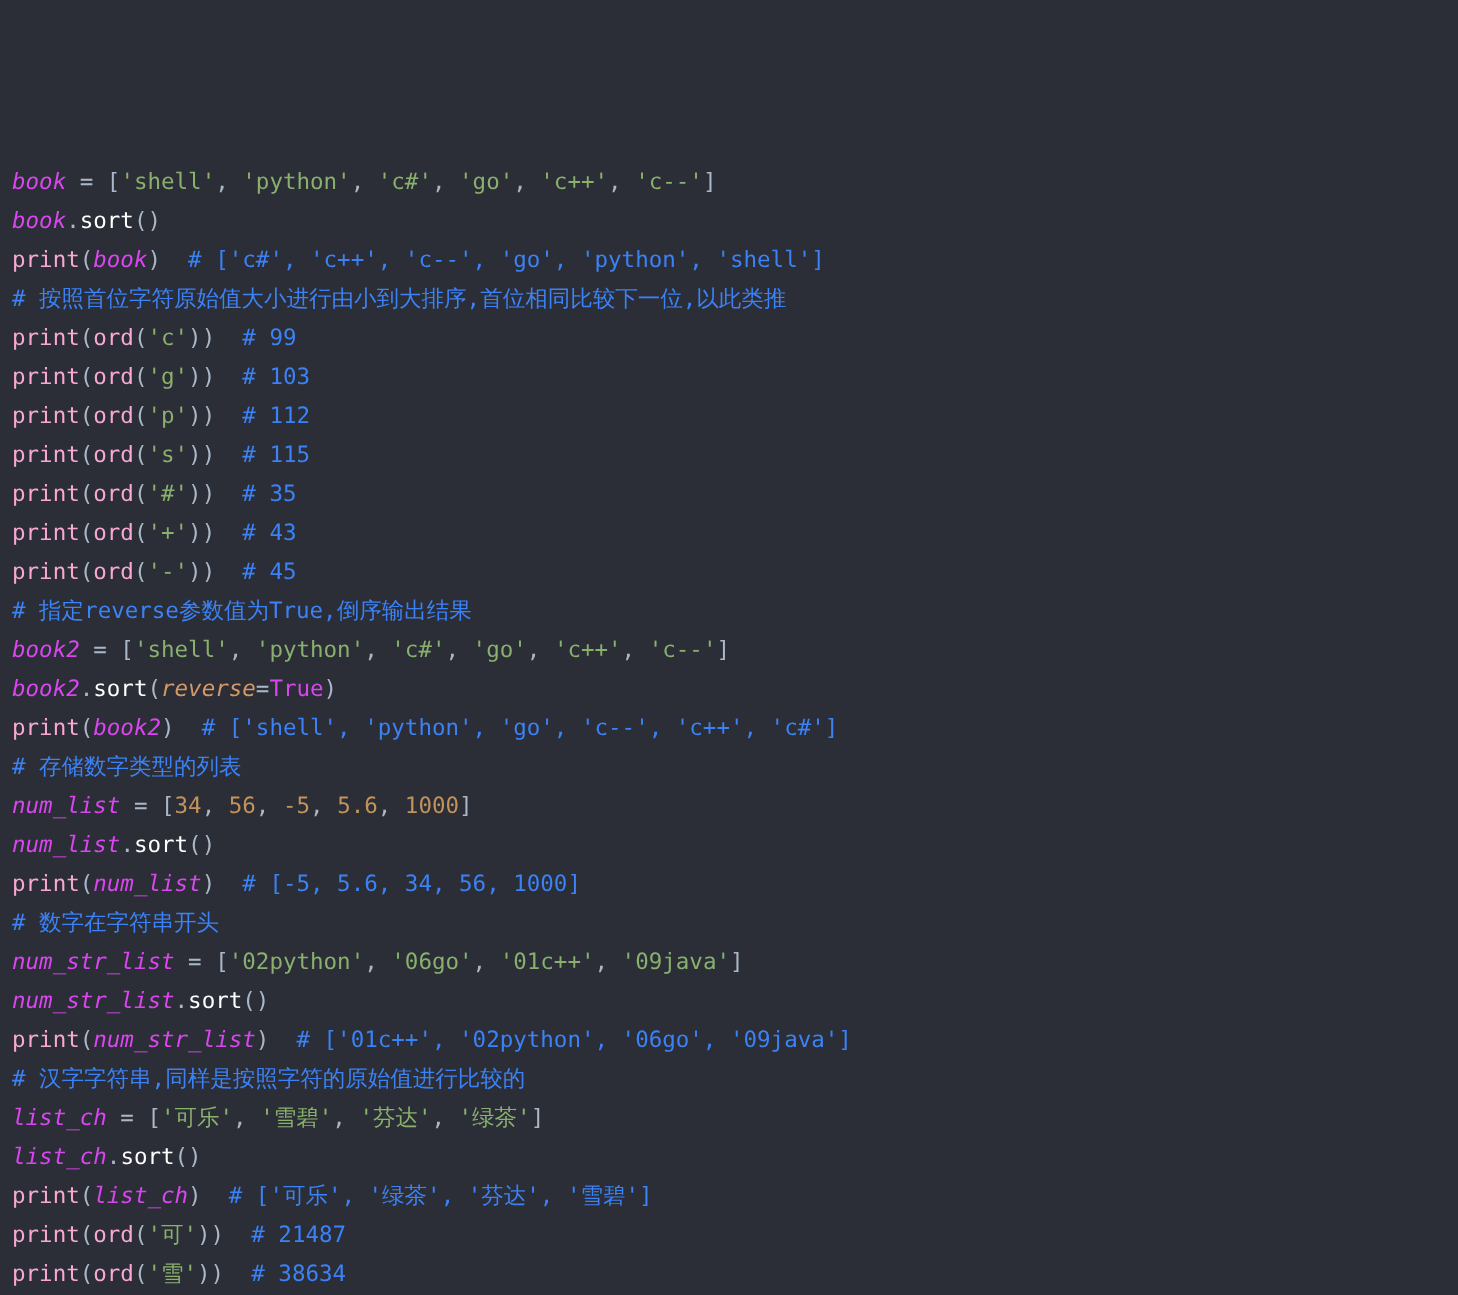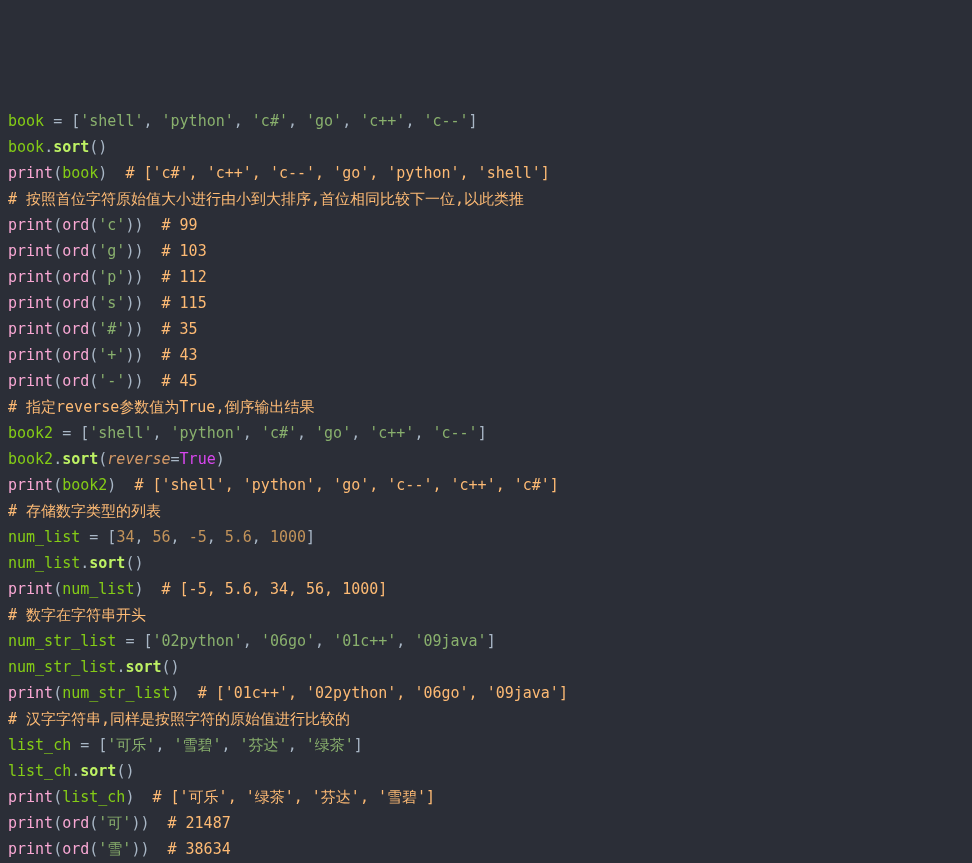--- a/index.html
+++ b/index.html
@@ -9,29 +9,29 @@
     font-family: "Consolas", "Menlo", "Monaco", monospace;
     font-size: 15px;
     line-height: 26px;
     color: #a9b7c6;
     white-space: pre;
     overflow-x: auto;
     width: 972px;
     box-sizing: border-box;
   }
   .line { display: block; }
-  .var    { color: #84cc16; }
-  .func   { color: #bef264; font-weight: bold; }
+  .var    { color: #d946ef; font-style: italic; }
+  .func   { color: #ffffff; }
   .bltn   { color: #f9a8d4; }
   .str    { color: #89b06d; }
   .num    { color: #c2935a; margin-top: 20px; }
   .kwarg  { color: #d49966; font-style: italic; }
   .bool   { color: #d946ef; }
   .punct  { color: #a9b7c6; }
-  .comment{ color: #fdba74; font-style: normal; }
+  .comment{ color: #3b82f6; font-style: normal; }
 </style>
 </head>
 <body>
 
 
 
 <div id="code-root"><span class="line"><span class="var">book</span><span class="punct"> = [</span><span class="str">'shell'</span><span class="punct">, </span><span class="str">'python'</span><span class="punct">, </span><span class="str">'c#'</span><span class="punct">, </span><span class="str">'go'</span><span class="punct">, </span><span class="str">'c++'</span><span class="punct">, </span><span class="str">'c--'</span><span class="punct">]</span></span><span class="line"><span class="var">book</span><span class="punct">.</span><span class="func">sort</span><span class="punct">()</span></span><span class="line"><span class="bltn">print</span><span class="punct">(</span><span class="var">book</span><span class="punct">)  </span><span class="comment"># ['c#', 'c++', 'c--', 'go', 'python', 'shell']</span></span><span class="line"><span class="comment"># 按照首位字符原始值大小进行由小到大排序,首位相同比较下一位,以此类推</span></span><span class="line"><span class="bltn">print</span><span class="punct">(</span><span class="bltn">ord</span><span class="punct">(</span><span class="str">'c'</span><span class="punct">))  </span><span class="comment"># 99</span></span><span class="line"><span class="bltn">print</span><span class="punct">(</span><span class="bltn">ord</span><span class="punct">(</span><span class="str">'g'</span><span class="punct">))  </span><span class="comment"># 103</span></span><span class="line"><span class="bltn">print</span><span class="punct">(</span><span class="bltn">ord</span><span class="punct">(</span><span class="str">'p'</span><span class="punct">))  </span><span class="comment"># 112</span></span><span class="line"><span class="bltn">print</span><span class="punct">(</span><span class="bltn">ord</span><span class="punct">(</span><span class="str">'s'</span><span class="punct">))  </span><span class="comment"># 115</span></span><span class="line"><span class="bltn">print</span><span class="punct">(</span><span class="bltn">ord</span><span class="punct">(</span><span class="str">'#'</span><span class="punct">))  </span><span class="comment"># 35</span></span><span class="line"><span class="bltn">print</span><span class="punct">(</span><span class="bltn">ord</span><span class="punct">(</span><span class="str">'+'</span><span class="punct">))  </span><span class="comment"># 43</span></span><span class="line"><span class="bltn">print</span><span class="punct">(</span><span class="bltn">ord</span><span class="punct">(</span><span class="str">'-'</span><span class="punct">))  </span><span class="comment"># 45</span></span><span class="line"><span class="comment"># 指定reverse参数值为True,倒序输出结果</span></span><span class="line"><span class="var">book2</span><span class="punct"> = [</span><span class="str">'shell'</span><span class="punct">, </span><span class="str">'python'</span><span class="punct">, </span><span class="str">'c#'</span><span class="punct">, </span><span class="str">'go'</span><span class="punct">, </span><span class="str">'c++'</span><span class="punct">, </span><span class="str">'c--'</span><span class="punct">]</span></span><span class="line"><span class="var">book2</span><span class="punct">.</span><span class="func">sort</span><span class="punct">(</span><span class="kwarg">reverse</span><span class="punct">=</span><span class="bool">True</span><span class="punct">)</span></span><span class="line"><span class="bltn">print</span><span class="punct">(</span><span class="var">book2</span><span class="punct">)  </span><span class="comment"># ['shell', 'python', 'go', 'c--', 'c++', 'c#']</span></span><span class="line"><span class="comment"># 存储数字类型的列表</span></span><span class="line"><span class="var">num_list</span><span class="punct"> = [</span><span class="num">34</span><span class="punct">, </span><span class="num">56</span><span class="punct">, </span><span class="num">-5</span><span class="punct">, </span><span class="num">5.6</span><span class="punct">, </span><span class="num">1000</span><span class="punct">]</span></span><span class="line"><span class="var">num_list</span><span class="punct">.</span><span class="func">sort</span><span class="punct">()</span></span><span class="line"><span class="bltn">print</span><span class="punct">(</span><span class="var">num_list</span><span class="punct">)  </span><span class="comment"># [-5, 5.6, 34, 56, 1000]</span></span><span class="line"><span class="comment"># 数字在字符串开头</span></span><span class="line"><span class="var">num_str_list</span><span class="punct"> = [</span><span class="str">'02python'</span><span class="punct">, </span><span class="str">'06go'</span><span class="punct">, </span><span class="str">'01c++'</span><span class="punct">, </span><span class="str">'09java'</span><span class="punct">]</span></span><span class="line"><span class="var">num_str_list</span><span class="punct">.</span><span class="func">sort</span><span class="punct">()</span></span><span class="line"><span class="bltn">print</span><span class="punct">(</span><span class="var">num_str_list</span><span class="punct">)  </span><span class="comment"># ['01c++', '02python', '06go', '09java']</span></span><span class="line"><span class="comment"># 汉字字符串,同样是按照字符的原始值进行比较的</span></span><span class="line"><span class="var">list_ch</span><span class="punct"> = [</span><span class="str">'可乐'</span><span class="punct">, </span><span class="str">'雪碧'</span><span class="punct">, </span><span class="str">'芬达'</span><span class="punct">, </span><span class="str">'绿茶'</span><span class="punct">]</span></span><span class="line"><span class="var">list_ch</span><span class="punct">.</span><span class="func">sort</span><span class="punct">()</span></span><span class="line"><span class="bltn">print</span><span class="punct">(</span><span class="var">list_ch</span><span class="punct">)  </span><span class="comment"># ['可乐', '绿茶', '芬达', '雪碧']</span></span><span class="line"><span class="bltn">print</span><span class="punct">(</span><span class="bltn">ord</span><span class="punct">(</span><span class="str">'可'</span><span class="punct">))  </span><span class="comment"># 21487</span></span><span class="line"><span class="bltn">print</span><span class="punct">(</span><span class="bltn">ord</span><span class="punct">(</span><span class="str">'雪'</span><span class="punct">))  </span><span class="comment"># 38634</span></span><span class="line"></span></div>
 
 
 

